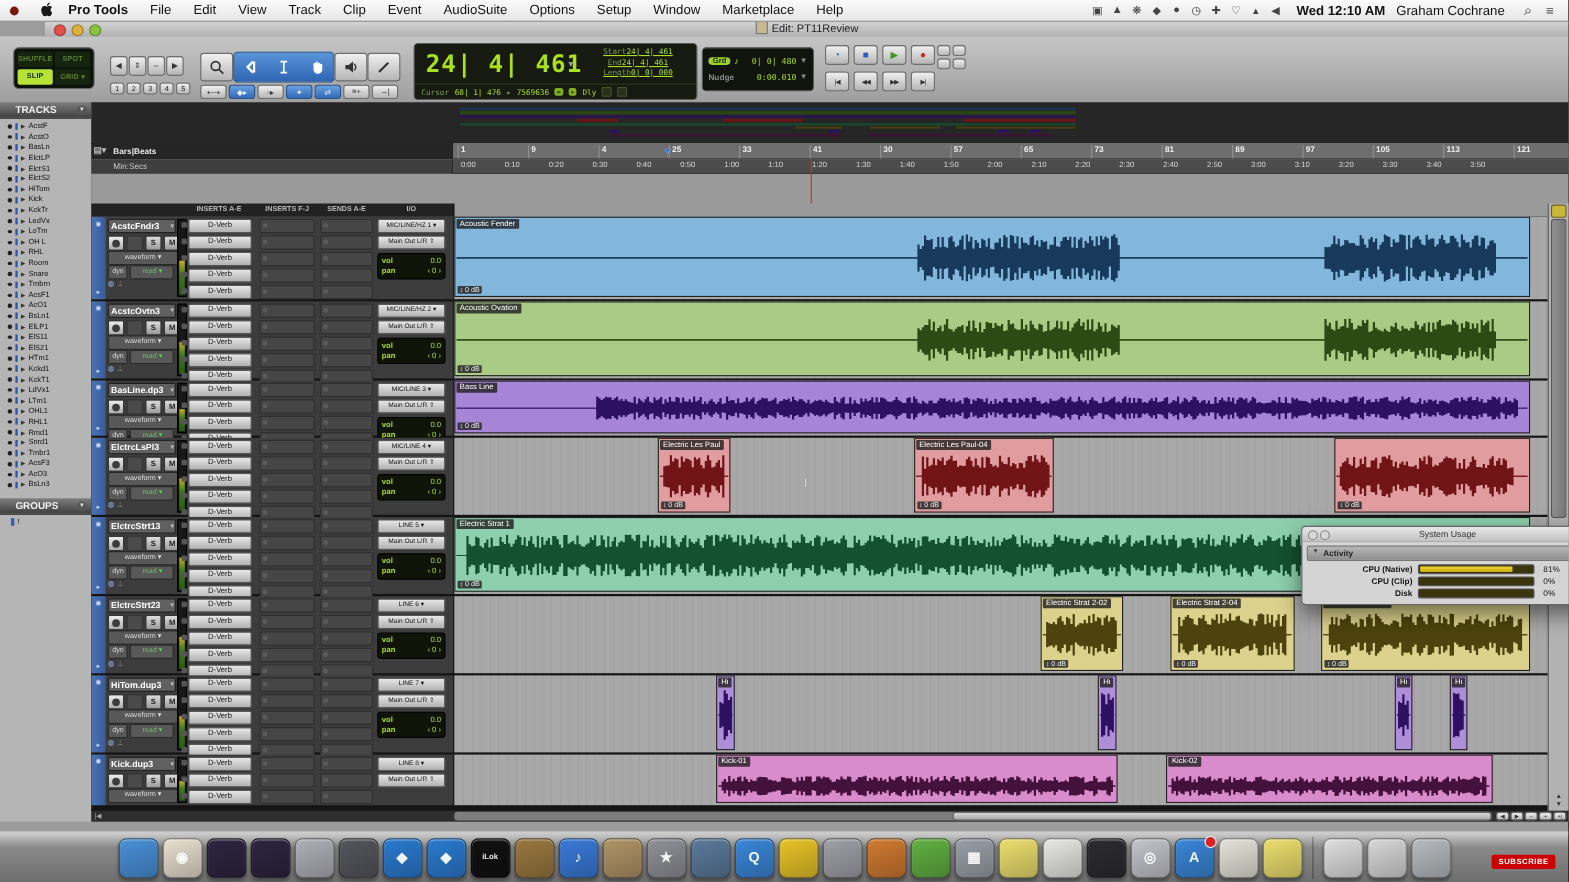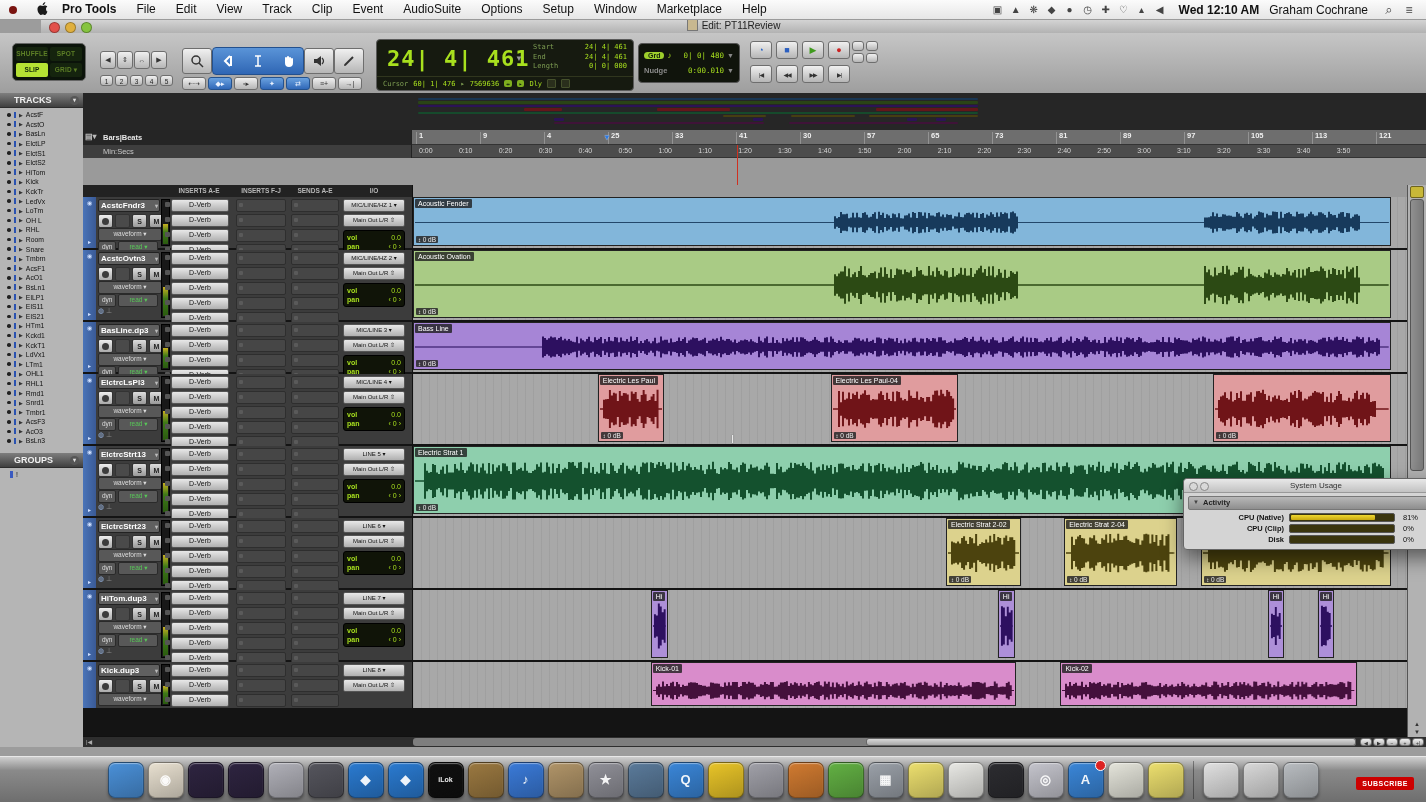--- a/index.html
+++ b/index.html
@@ -46,21 +46,21 @@
   .tool svg{display:block;}
   .tools2{position:absolute;left:182px;top:44px;display:flex;gap:2px;}
   .tools2 .gb{width:24px;height:13px;display:flex;align-items:center;justify-content:center;font-size:7px;color:#333;}
   .tools2 .gb.blue{background:linear-gradient(#6aa2e0,#3068b8);color:#eaf2ff;border-color:#24528e;}
 
   .lcd{position:absolute;left:376px;top:6px;width:256px;height:50px;background:#161a10;border-radius:4px;
        border:1px solid #5a5a5a;color:#a8e01e;}
   .lcd-main{position:absolute;left:10px;top:6px;font-size:22px;font-weight:bold;letter-spacing:1px;}
   .lcd-dd{position:absolute;left:138px;top:14px;color:#9a9a9a;font-size:8px;}
   .lcd-sel{position:absolute;left:156px;top:3px;right:6px;font-size:7px;}
-  .lcd-sel .r{display:flex;justify-content:space-between;line-height:9.5px;}
+  .lcd-sel .r{display:flex;justify-content:center;line-height:9.5px;text-decoration:underline;}
   .lcd-sel .lab{color:#7d9c52;}
   .lcd-bot{position:absolute;left:0;right:0;bottom:0;height:14px;border-top:1px solid #30361e;
            display:flex;align-items:center;font-size:7px;padding:0 6px;box-sizing:border-box;gap:5px;}
   .lcd-bot .lab{color:#7d9c52;}
   .badge-g{background:#7fae1e;color:#10200a;border-radius:2px;padding:0 2px;font-size:6px;font-weight:bold;}
   .sq-dim{width:7px;height:7px;background:#2a2f1c;border:1px solid #45502c;border-radius:1px;}
 
   .gridnudge{position:absolute;left:638px;top:10px;width:102px;height:40px;background:#10140c;border:1px solid #555;
              border-radius:4px;color:#a8e01e;font-size:7.5px;padding:4px 5px;box-sizing:border-box;}
   .gn-row{display:flex;align-items:center;height:15px;gap:3px;}
@@ -709,21 +709,21 @@
 
     <div class="colhdr">
       <div class="left"></div>
       <span style="left:84px;width:64px;">INSERTS A-E</span>
       <span style="left:150px;width:56px;">INSERTS F-J</span>
       <span style="left:206px;width:52px;">SENDS A-E</span>
       <span style="left:262px;width:58px;">I/O</span>
     </div>
 
     <div class="trackarea" id="trackarea">
-        <div class="trow2" style="height: 51px;">
+        <div class="trow2" style="height: 75px;">
           <div class="strip">
             <div class="edgecol">
               <div style="margin-top:2px">◉</div>
               <div style="position:absolute;bottom:3px;left:0;right:0">▸</div>
             </div>
             <div class="tname">AcstcFndr3<span class="dd">▾</span></div>
             <div class="tbtns">
               <div class="b rec">
                 <i></i>
               </div>

